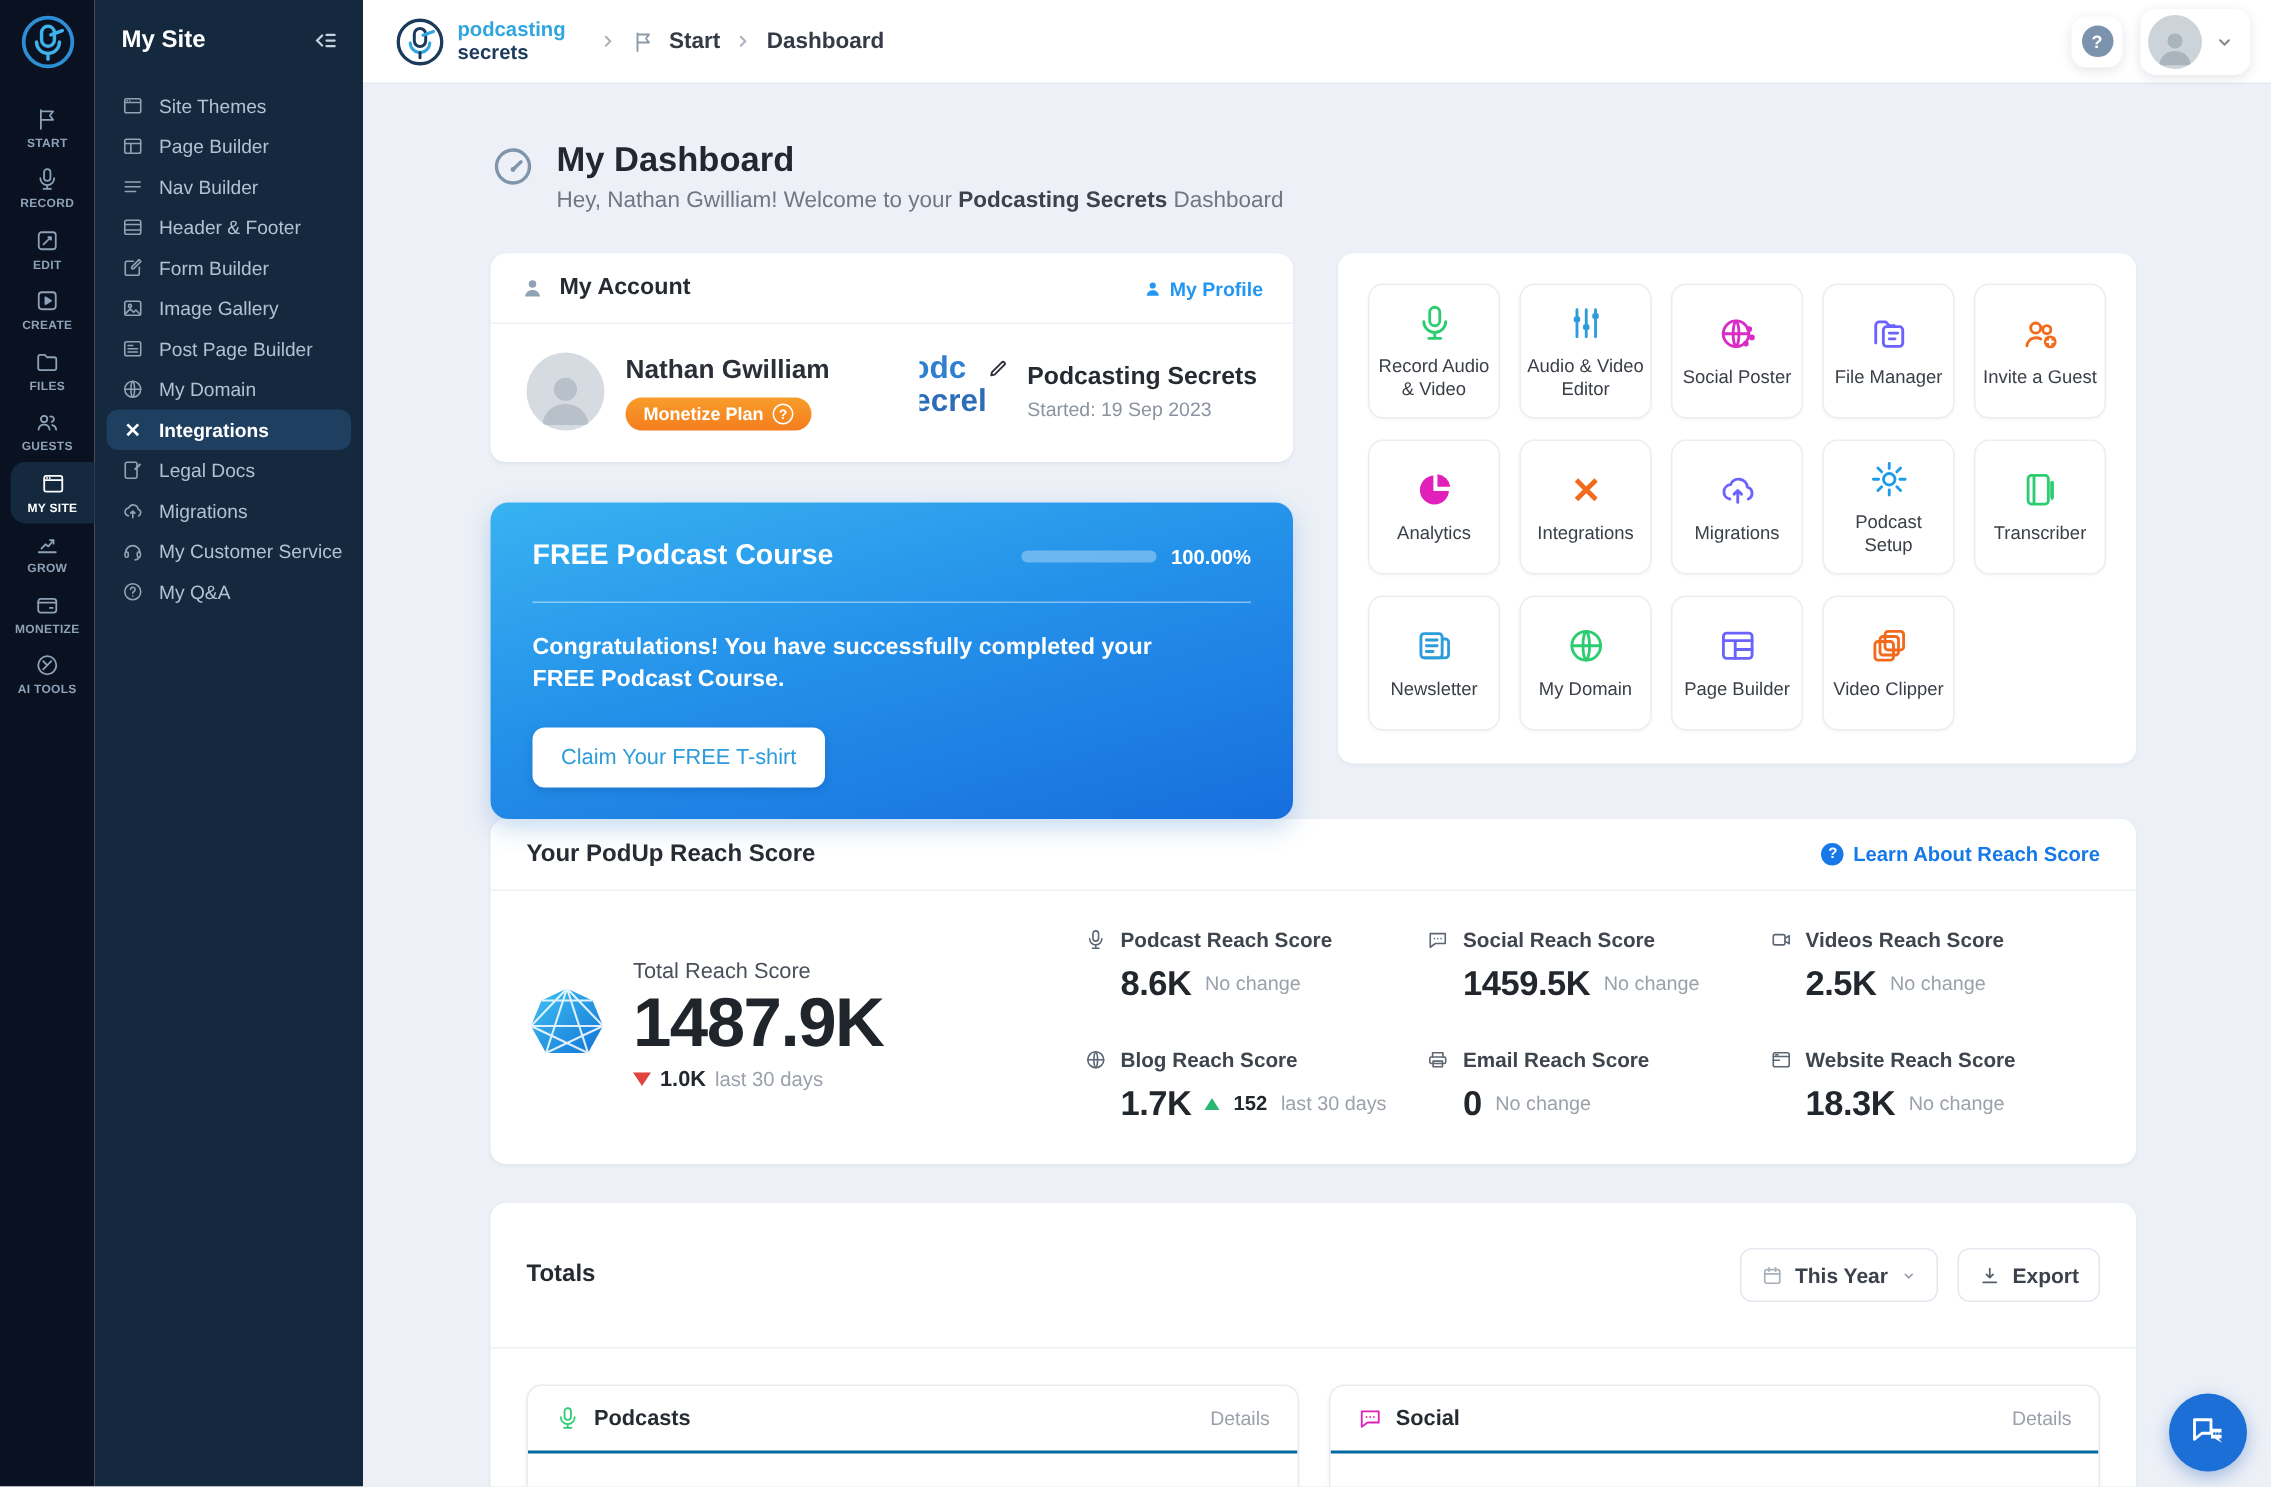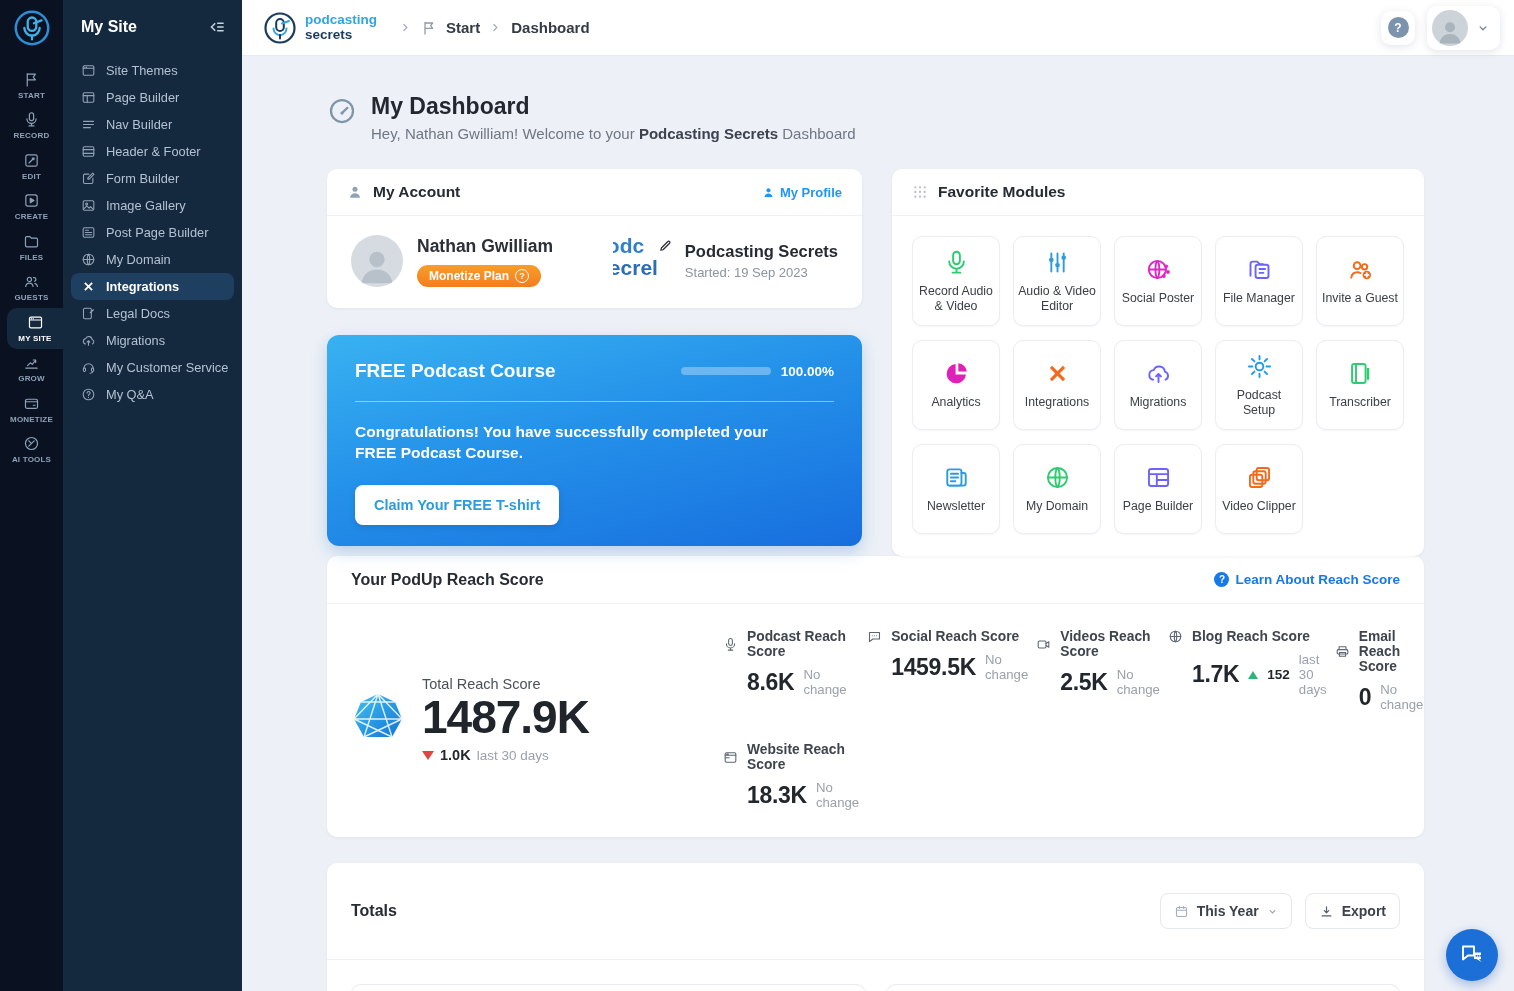--- a/index.html
+++ b/index.html
@@ -104,21 +104,21 @@
                  background:linear-gradient(165deg,#38b2f1 0%, #2491e9 45%, #176ede 100%);
                  box-shadow:0 6px 16px rgba(30,110,200,.25); color:#fff; }
   .course-top { display:flex; align-items:center; }
   .course-title { font-size:19px; font-weight:bold; }
   .course-prog { margin-left:auto; display:flex; align-items:center; gap:10px; }
   .prog-track { width:90px; height:8px; border-radius:8px; background:rgba(255,255,255,.32); overflow:hidden; }
   .prog-fill { height:100%; border-radius:8px; background:#2fd57b; }
   .prog-label { font-size:13.5px; font-weight:bold; }
   .course-hr { margin-top:19px; border:0; border-top:1px solid rgba(255,255,255,.45); }
   .course-msg { margin-top:19px; font-size:15.5px; font-weight:bold; line-height:1.38; max-width:450px; }
-  .course-btn { margin-top:21px; display:inline-block; background:#fff; color:#2d9cdb; font-size:14.5px; font-weight:bold;
+  .course-btn { margin-top:21px; display:inline-block; background:#fff; color:#2d9cdb; font-size:14.5px; font-weight:normal;
                 border:0; border-radius:8px; padding:12px 19px; cursor:pointer; box-shadow:0 2px 6px rgba(10,50,110,.18); font-family:inherit; }
 
   
   .mod-grid { padding:20px 18px 22px; display:grid; grid-template-columns:repeat(5, 88px); gap:14px 13px; justify-content:center; }
   .mod-tile { height:90px; border:1px solid #ebedf2; border-radius:10px; background:#fff; box-shadow:0 1px 2px rgba(23,34,52,.04);
               display:flex; flex-direction:column; align-items:center; justify-content:center; gap:8px; padding:6px 4px; cursor:pointer; }
   .mod-icon { width:27px; height:27px; }
   .mod-icon svg { width:27px; height:27px; display:block; }
   .mod-label { font-size:12.3px; color:#3b4048; text-align:center; line-height:1.22; }
 
@@ -132,21 +132,21 @@
   .reach-body { display:flex; align-items:center; padding:25px 24px 27px; }
   .reach-left { display:flex; align-items:center; gap:17px; width:372px; flex:0 0 372px; }
   .gem { width:54px; height:54px; }
   .total-label { font-size:14.5px; color:#4a505a; }
   .total-value { font-size:46px; font-weight:bold; color:#20242b; letter-spacing:-1px; line-height:1.12; }
   .total-change { display:flex; align-items:center; gap:6px; margin-top:4px; }
   .tri-down { width:0; height:0; border-left:6px solid transparent; border-right:6px solid transparent; border-top:9px solid #e2453d; }
   .tri-up { width:0; height:0; border-left:5.5px solid transparent; border-right:5.5px solid transparent; border-bottom:8px solid #2bb673; }
   .tc-strong { font-size:14.5px; font-weight:bold; color:#23272e; }
   .tc-period { font-size:13.5px; color:#9aa1ac; }
-  .reach-grid { flex:1; display:grid; grid-template-columns:repeat(5,1fr); row-gap:30px; column-gap:8px; }
+  .reach-grid { flex:1; display:grid; grid-template-columns:repeat(3,1fr); row-gap:30px; column-gap:8px; }
   .metric .m-head { display:flex; align-items:center; gap:9px; }
   .metric .m-icon { width:15px; height:15px; color:#5c6573; }
   .metric .m-icon svg { width:15px; height:15px; display:block; }
   .metric .m-label { font-size:13.8px; font-weight:bold; color:#3f454e; }
   .metric .m-val { margin-top:8px; padding-left:24px; display:flex; align-items:center; gap:9px; }
   .metric .m-value { font-size:23px; font-weight:bold; color:#22262d; letter-spacing:-.3px; }
   .metric .m-change-strong { font-size:13.5px; font-weight:bold; color:#22262d; }
   .metric .m-change { font-size:13.2px; color:#9aa1ab; }
 
   
@@ -550,38 +550,20 @@
         </div>
         <hr class="course-hr">
         <p class="course-msg">Congratulations! You have successfully completed your FREE Podcast Course.</p>
         <button class="course-btn">Claim Your FREE T-shirt</button>
       </section>
 
     </div>
     <div class="col-right">
 
       <section class="card">
-        <div class="card-head">
-          <span class="ch-icon" style="color:#b8bfc9">
-              <svg viewBox="0 0 24 24">
-                <g fill="currentColor">
-                  <circle cx="5" cy="5" r="1.7"></circle>
-                  <circle cx="12" cy="5" r="1.7"></circle>
-                  <circle cx="19" cy="5" r="1.7"></circle>
-                  <circle cx="5" cy="12" r="1.7"></circle>
-                  <circle cx="12" cy="12" r="1.7"></circle>
-                  <circle cx="19" cy="12" r="1.7"></circle>
-                  <circle cx="5" cy="19" r="1.7"></circle>
-                  <circle cx="12" cy="19" r="1.7"></circle>
-                  <circle cx="19" cy="19" r="1.7"></circle>
-                </g>
-              </svg>
-            </span>
-          <span class="card-title">Favorite Modules</span>
-        </div>
         <div class="mod-grid" id="mod-grid">
             <div class="mod-tile">
       <span class="mod-icon" style="color: rgb(46, 204, 113);">
                 <svg viewBox="0 0 24 24" fill="none" stroke="currentColor" stroke-width="1.7" stroke-linecap="round" stroke-linejoin="round">
                   <rect x="9" y="2.5" width="6" height="11" rx="3"></rect>
                   <path d="M5.5 11a6.5 6.5 0 0 0 13 0M12 17.5V21M8.5 21h7"></path>
                 </svg>
               </span>
       <span class="mod-label">Record Audio &amp; Video</span>
     </div>

